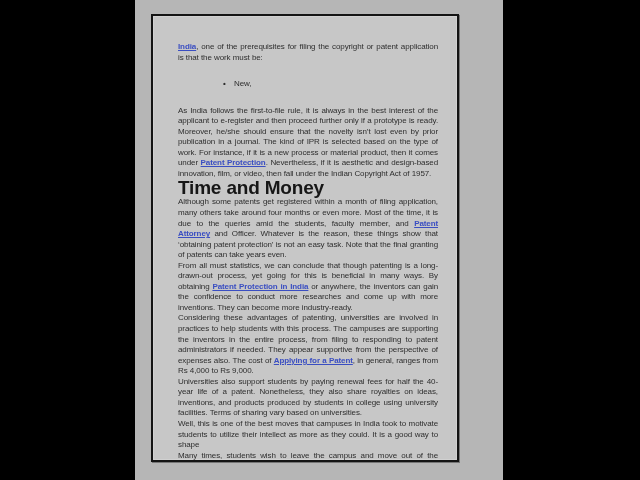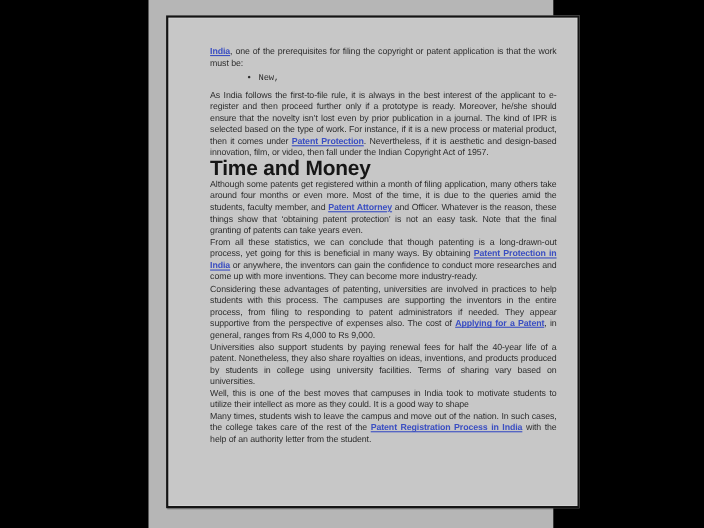--- a/index.html
+++ b/index.html
@@ -19,26 +19,25 @@
     position:relative;
   }
   .letterbox{position:absolute;top:0;height:480px;background:var(--letterbox);}
   .letterbox.left{left:0;width:135px;}
   .letterbox.right{left:503px;width:137px;}
   .workspace{
     position:absolute;left:135px;top:0;width:368px;height:480px;
     background:var(--workspace);
   }
   .paper{
-    position:absolute;left:16px;top:14px;width:376px;height:448px;
+    position:absolute;left:16px;top:14px;width:308px;height:448px;
     background:var(--paper);
     border:2px solid var(--paper-border);
     box-shadow:1px 1px 0 rgba(0,0,0,0.35), inset 0 0 0 1px rgba(255,255,255,0.18);
     overflow:hidden;
-    padding-left:13px;
   }
   .content{
     padding:26px 19px 0 25px;
     color:var(--text);
     font-size:8px;
     line-height:10.55px;
     letter-spacing:-0.1px;
     word-spacing:0.1px;
   }
   .content p{
@@ -48,23 +47,22 @@
   .content h2{
     font-size:19px;
     line-height:15px;
     font-weight:bold;
     color:var(--heading);
     letter-spacing:-0.2px;
     margin:1px 0 2px 0;
   }
   .content ul{
     list-style:none;
-    margin:4px;
+    margin:16px;
     padding-left:29px;
-    font-family:Liberation Mono, monospace;
   }
   .content li{line-height:10.55px;}
   .content li::before{
     content:"\2022";
     display:inline-block;
     width:11px;
     color:var(--text);
     font-weight:bold;
   }
   .content a{
@@ -83,20 +81,20 @@
 <div class="workspace">
   <div class="paper">
     <div class="content">
         <p><a>India</a><span>, one of the prerequisites for filing the copyright or patent application is that the work must be:</span></p>
         <ul>
           <li>New,</li>
         </ul>
         <p><span>As India follows the first-to-file rule, it is always in the best interest of the applicant to e-register and then proceed further only if a prototype is ready. Moreover, he/she should ensure that the novelty isn’t lost even by prior publication in a journal. The kind of IPR is selected based on the type of work. For instance, if it is a new process or material product, then it comes under </span><a>Patent Protection</a><span>. Nevertheless, if it is aesthetic and design-based innovation, film, or video, then fall under the Indian Copyright Act of 1957.</span></p>
         <h2>Time and Money</h2>
         <p><span>Although some patents get registered within a month of filing application, many others take around four months or even more. Most of the time, it is due to the queries amid the students, faculty member, and </span><a>Patent Attorney</a><span> and Officer. Whatever is the reason, these things show that ‘obtaining patent protection’ is not an easy task. Note that the final granting of patents can take years even.</span></p>
-        <p><span>From all these statistics, we can conclude that though patenting is a long-drawn-out process, yet going for this is beneficial in many ways. By obtaining </span><a>Patent Protection in India</a><span> or anywhere, the inventors can gain the confidence to conduct more researches and come up with more inventions. They can become more industry-ready.</span></p>
+        <p><span>From all must statistics, we can conclude that though patenting is a long-drawn-out process, yet going for this is beneficial in many ways. By obtaining </span><a>Patent Protection in India</a><span> or anywhere, the inventors can gain the confidence to conduct more researches and come up with more inventions. They can become more industry-ready.</span></p>
         <p><span>Considering these advantages of patenting, universities are involved in practices to help students with this process. The campuses are supporting the inventors in the entire process, from filing to responding to patent administrators if needed. They appear supportive from the perspective of expenses also. The cost of </span><a>Applying for a Patent</a><span>, in general, ranges from Rs 4,000 to Rs 9,000.</span></p>
         <p><span>Universities also support students by paying renewal fees for half the 40-year life of a patent. Nonetheless, they also share royalties on ideas, inventions, and products produced by students in college using university facilities. Terms of sharing vary based on universities.</span></p>
         <p><span>Well, this is one of the best moves that campuses in India took to motivate students to utilize their intellect as more as they could. It is a good way to shape</span></p>
         <p><span>Many times, students wish to leave the campus and move out of the nation. In such cases, the college takes care of the rest of the </span><a>Patent Registration Process in India</a><span> with the help of an authority letter from the student.</span></p>
       </div>
   </div>
 </div>
 
 </body></html>

